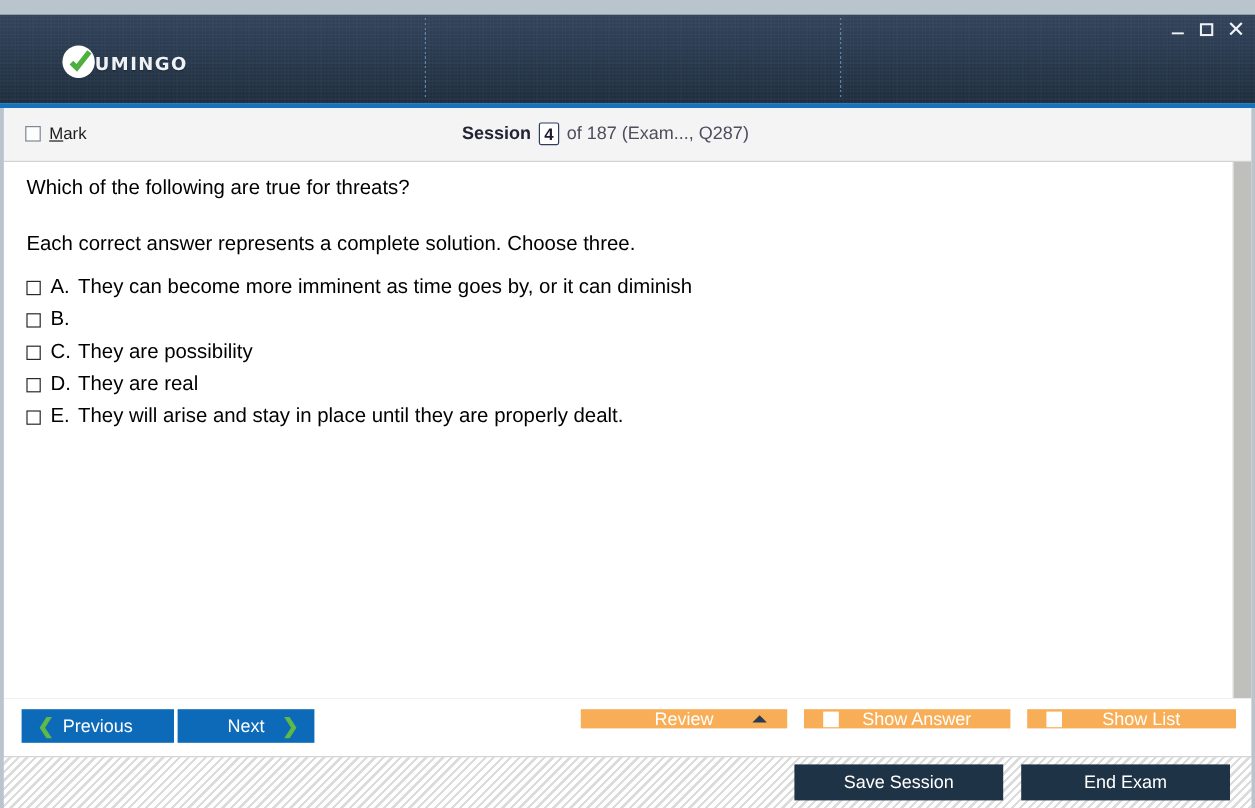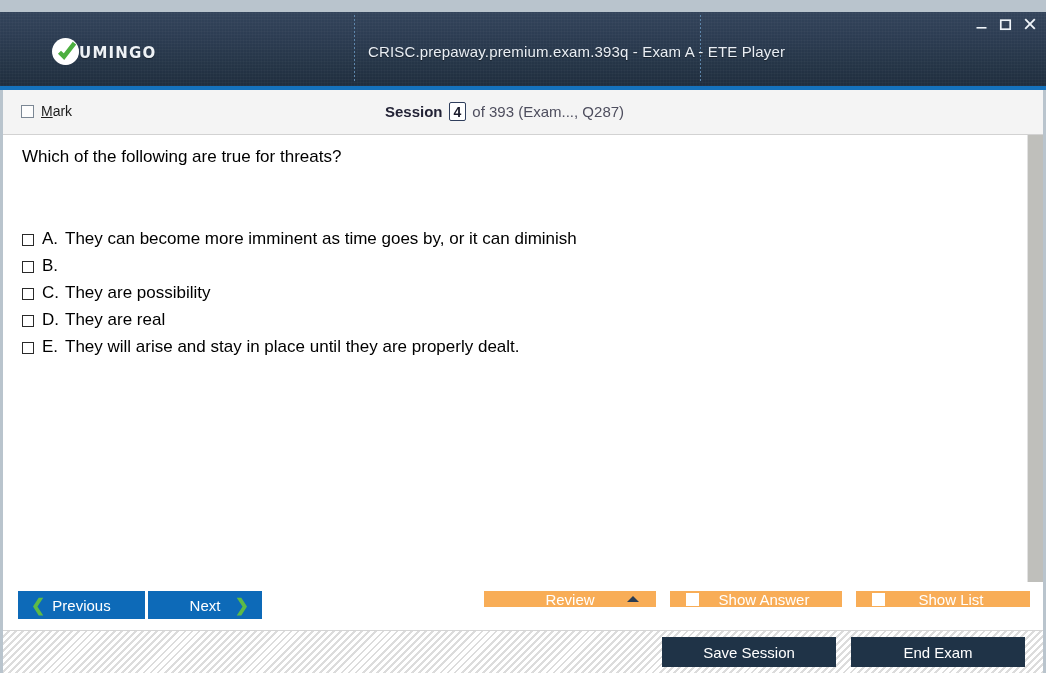--- a/index.html
+++ b/index.html
@@ -425,21 +425,20 @@
     <div class="logo-wrap">
       <span class="logo-mark">
         <svg width="26" height="26" viewBox="0 0 26 26" aria-hidden="true">
           <circle cx="13" cy="13" r="12.5" fill="#ffffff"></circle>
           <path d="M6.5 13.2 L11 17.6 L21.5 4.2" fill="none" stroke="#4caf3f" stroke-width="4.4" stroke-linecap="butt" stroke-linejoin="miter"></path>
         </svg>
       </span>
       <span class="logo-text">UMINGO</span>
     </div>
 
-    <div class="window-title">CRISC.prepaway.premium.exam.393q - Exam A - ETE Player</div>
 
     <div class="win-controls">
       <div class="win-btn">
         <svg width="13" height="13" viewBox="0 0 13 13" aria-hidden="true">
           <rect x="1.5" y="9" width="10" height="1.6" fill="#eef3f8"></rect>
         </svg>
       </div>
       <div class="win-btn">
         <svg width="13" height="13" viewBox="0 0 13 13" aria-hidden="true">
           <rect x="1.8" y="2.2" width="9.4" height="9" fill="none" stroke="#eef3f8" stroke-width="1.7"></rect>
@@ -456,29 +455,30 @@
 
   <div class="qbar">
     <div class="mark-wrap">
       <span class="mark-box"></span>
       <span class="mark-label"><span class="acckey">M</span><span>ark</span></span>
     </div>
 
     <div class="qcounter">
       <span class="q-word">Session</span>
       <span class="q-numbox">4</span>
-      <span class="q-rest">of 393 (Exam..., Q287)</span>
+      <span class="q-rest">of 187 (Exam..., Q287)</span>
     </div>
   </div>
 
   <div class="content">
     <div class="content-rail-edge"></div>
     <div class="content-rail"></div>
 
     <div class="qtext">Which of the following are true for threats?</div>
+    <div class="qsub">Each correct answer represents a complete solution. Choose three.</div>
 
     <div class="options">
       <div class="option-row">
         <span class="opt-box"></span>
         <span class="opt-letter">A.</span>
         <span class="opt-text">They can become more imminent as time goes by, or it can diminish</span>
       </div>
       <div class="option-row">
         <span class="opt-box"></span>
         <span class="opt-letter">B.</span>

